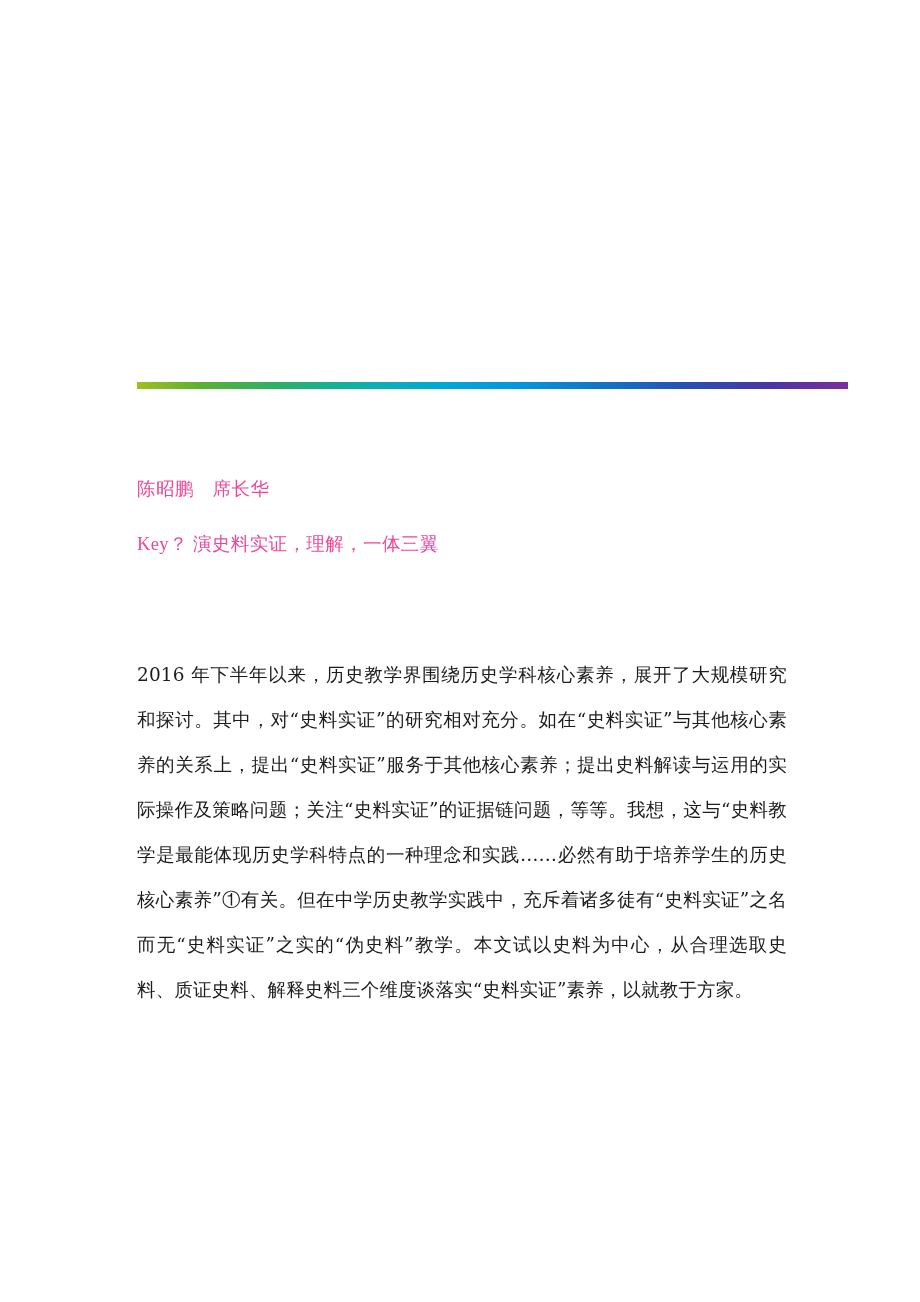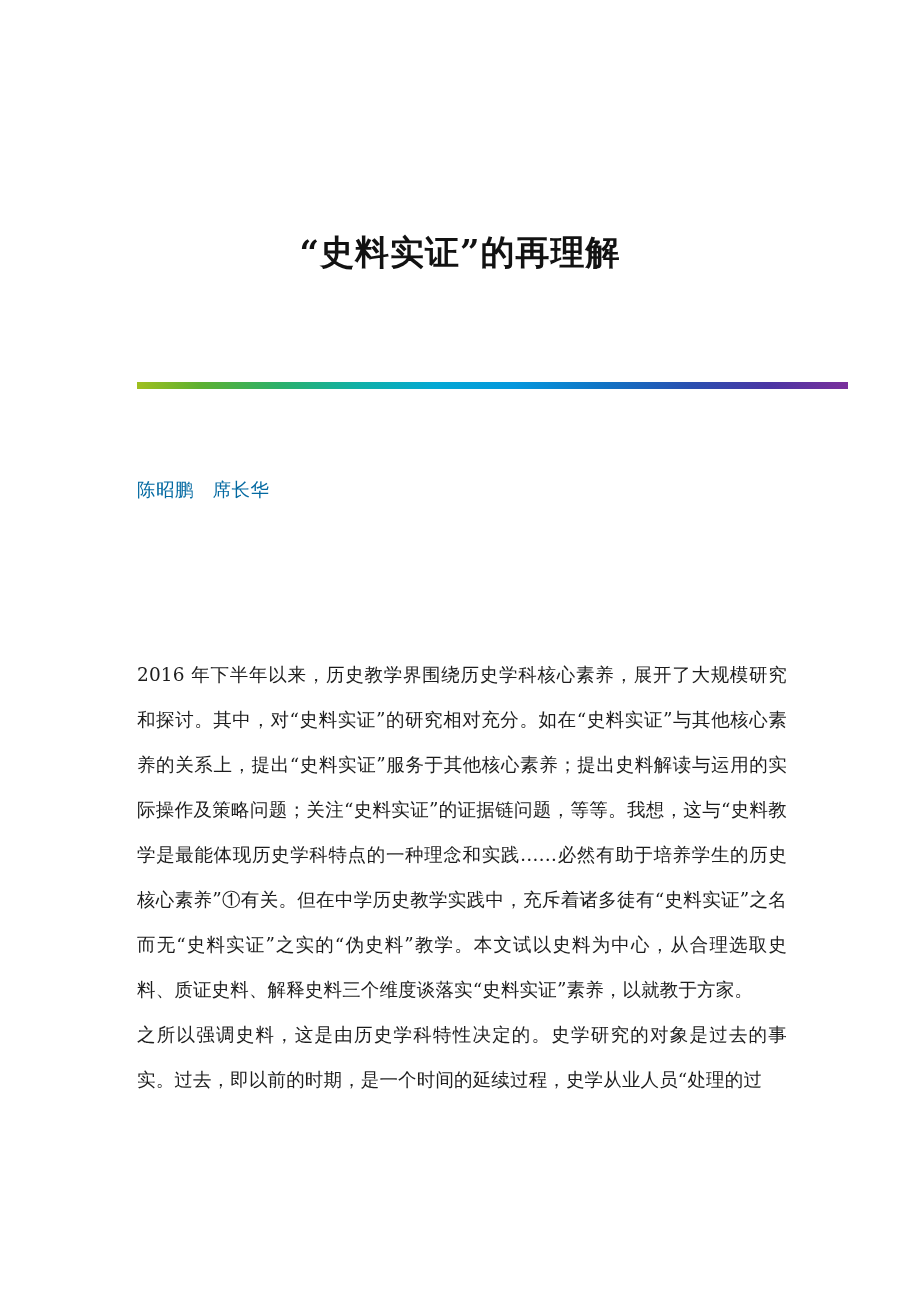--- a/index.html
+++ b/index.html
@@ -66,24 +66,24 @@
   }
 
   
   .meta {
     position: absolute;
     left: 137px;
     top: 462px;
     width: 650px;
   }
   .meta-line {
-    font-family: Liberation Sans, sans-serif;
+    font-family: Liberation Serif, serif;
     font-size: 18.5px;
     line-height: 55px;
-    color: #0369a1;
+    color: #ec4899;
     white-space: pre;
     letter-spacing: 0.4px;
   }
 
   
   .body-text {
     position: absolute;
     left: 137px;
     top: 652px;
     width: 650px;
@@ -101,28 +101,27 @@
   }
   .para + .para {
     margin-top: 0;
   }
 </style>
 </head>
 <body>
 
 <div class="page">
 
-  <h1 class="doc-title">“史料实证”的再理解</h1>
 
   <div class="rule-wrap">
     <div class="rule-bar"></div>
   </div>
 
   <div class="meta">
     <div class="meta-line">陈昭鹏　席长华</div>
+    <div class="meta-line">Key？ 演史料实证，理解，一体三翼</div>
   </div>
 
   <div class="body-text">
     <p class="para">2016 年下半年以来，历史教学界围绕历史学科核心素养，展开了大规模研究和探讨。其中，对“史料实证”的研究相对充分。如在“史料实证”与其他核心素养的关系上，提出“史料实证”服务于其他核心素养；提出史料解读与运用的实际操作及策略问题；关注“史料实证”的证据链问题，等等。我想，这与“史料教学是最能体现历史学科特点的一种理念和实践……必然有助于培养学生的历史核心素养”①有关。但在中学历史教学实践中，充斥着诸多徒有“史料实证”之名而无“史料实证”之实的“伪史料”教学。本文试以史料为中心，从合理选取史料、质证史料、解释史料三个维度谈落实“史料实证”素养，以就教于方家。</p>
-    <p class="para">之所以强调史料，这是由历史学科特性决定的。史学研究的对象是过去的事实。过去，即以前的时期，是一个时间的延续过程，史学从业人员“处理的过</p>
   </div>
 
 </div>
 
 </body></html>

